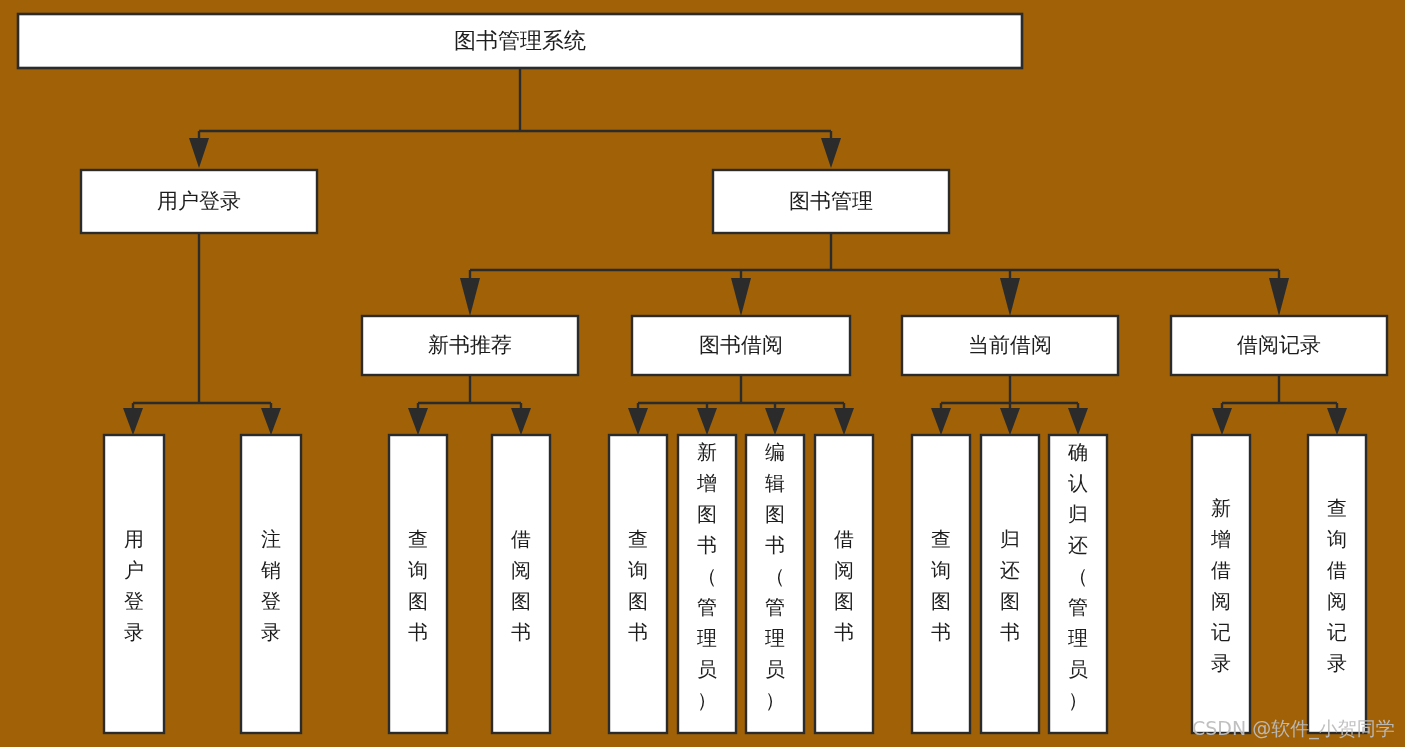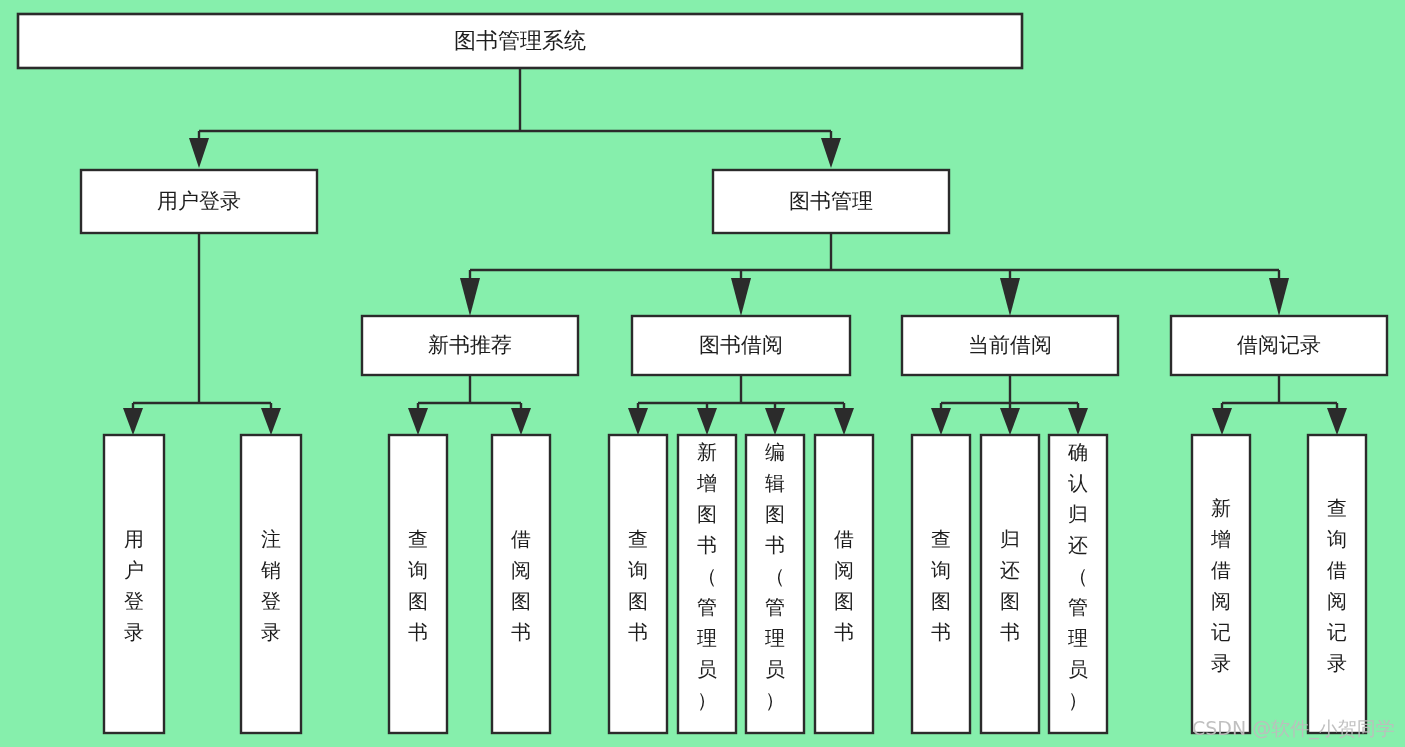--- a/index.html
+++ b/index.html
@@ -8,21 +8,21 @@
     padding: 0;
     background: #ffffff;
   }
   body {
     font-family: "DejaVu Sans", "Liberation Sans", sans-serif;
   }
   #diagram-root {
     position: relative;
     width: 1405px;
     height: 747px;
-    background: #86efac;
+    background: #a16207;
     overflow: hidden;
   }
   svg#chart-svg {
     position: absolute;
     left: 0;
     top: 0;
     width: 1405px;
     height: 747px;
     display: block;
   }

